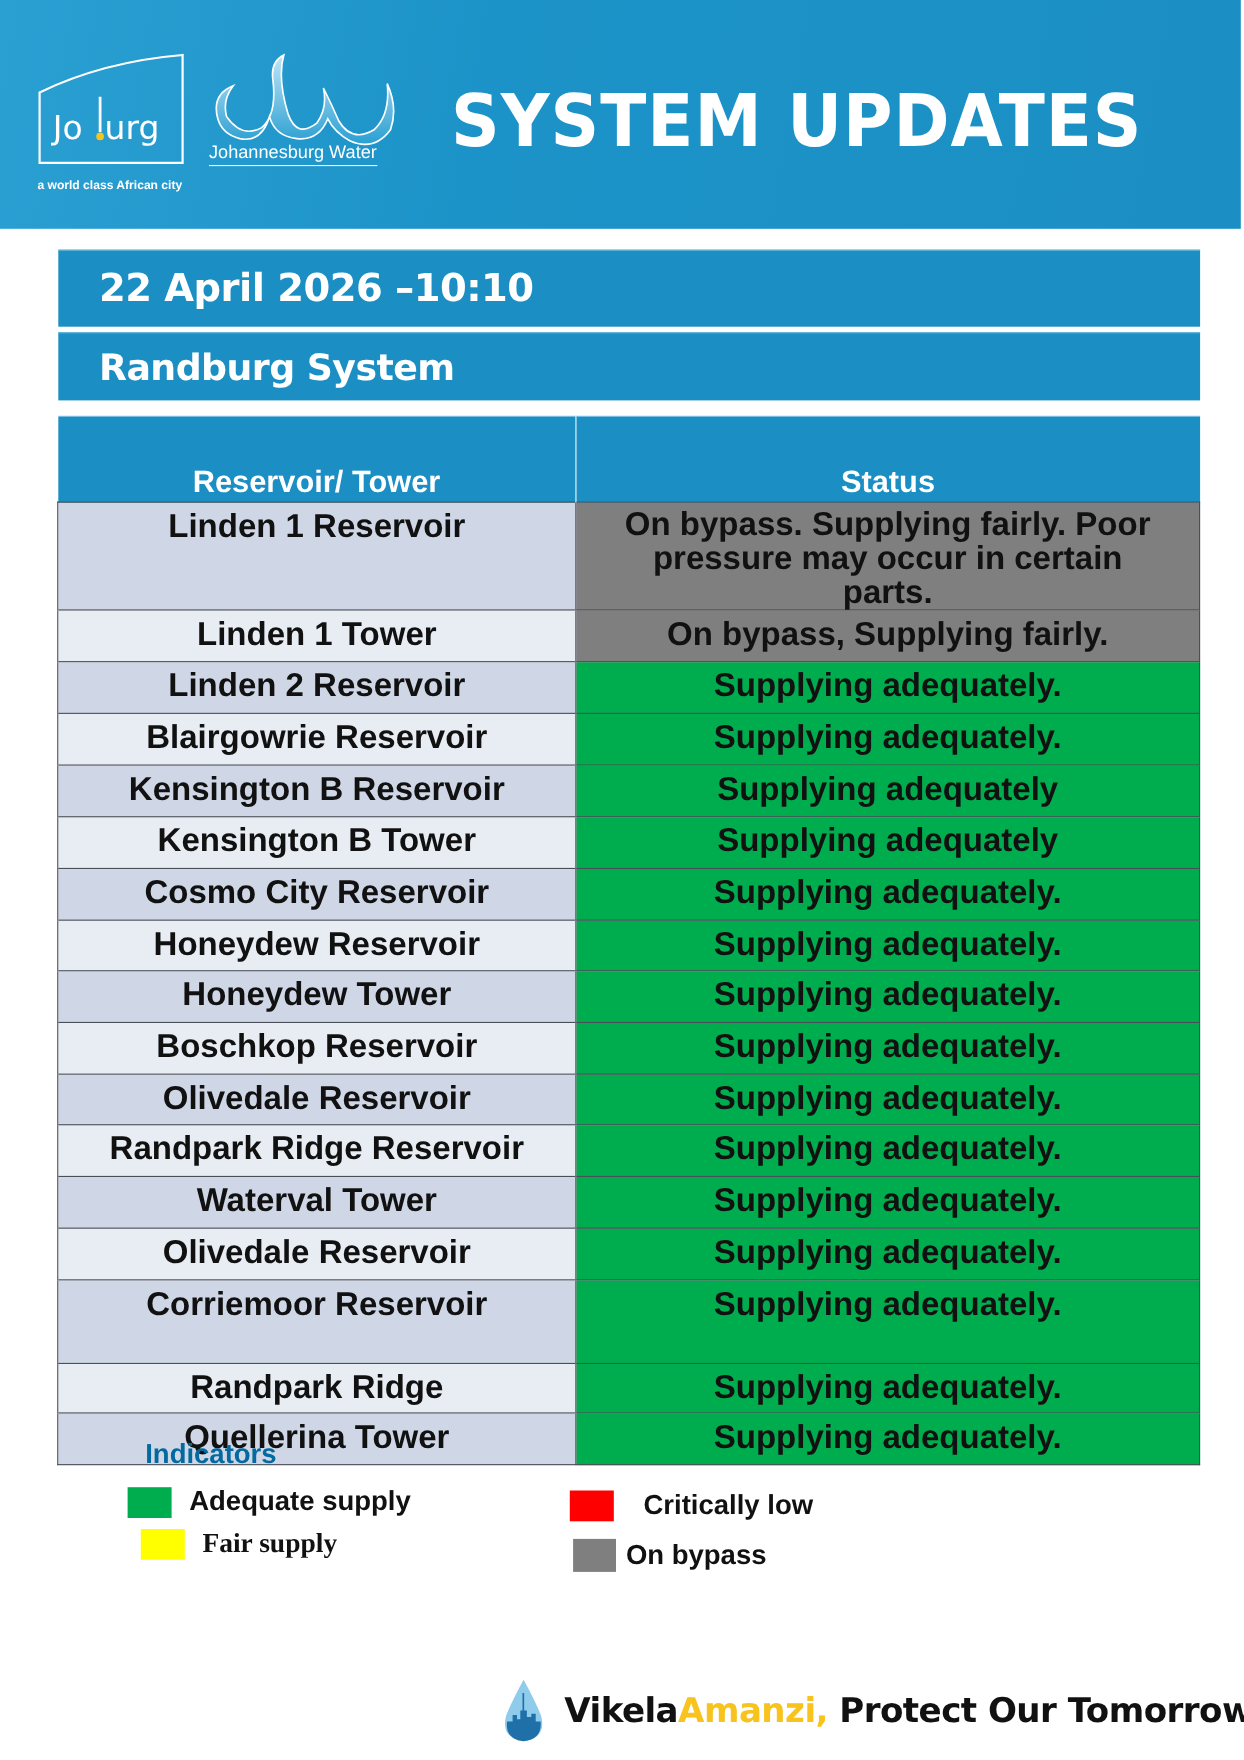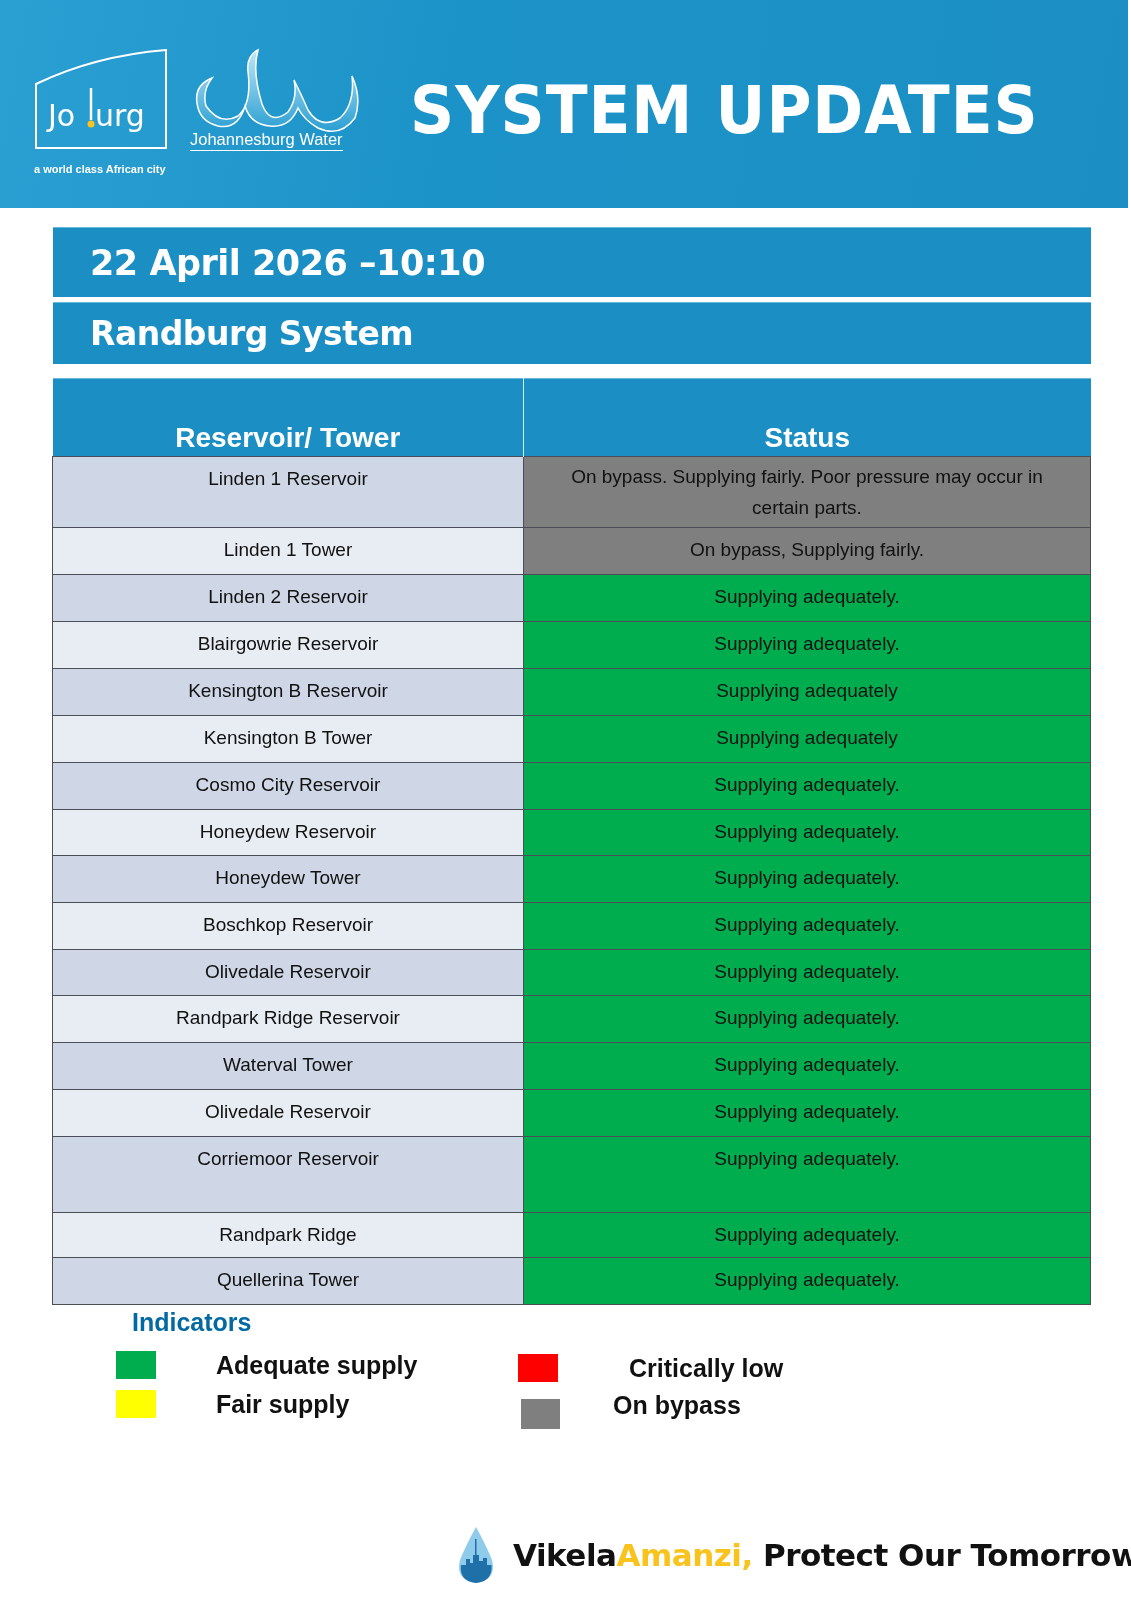--- a/index.html
+++ b/index.html
@@ -38,40 +38,40 @@
       position: absolute; left: 52px; top: 378px; width: 1039px;
       border-collapse: collapse; table-layout: fixed;
     }
     .table th {
       background: #1b8fc4; color: #ffffff; font-size: 28px; font-weight: bold;
       height: 78px; vertical-align: bottom; padding-bottom: 2px; text-align: center;
       border-top: 1px solid #68b8de;
     }
     .table th.col-name { width: 471px; border-right: 1px solid #d4ecf7; }
     .table td {
-      font-size: 19px; font-weight: normal; color: #111111; text-align: center;
+      font-size: 30px; font-weight: bold; color: #111111; text-align: center;
       vertical-align: top; padding-top: 6px; line-height: 32px;
       border-top: 1.5px solid #4a4f57;
     }
     .table td.name-cell { border-left: 1.5px solid #4a4f57; border-right: 1px solid #4a4f57; }
     .table td.status-cell { border-right: 1px solid #4a4f57; }
     .table tr:last-child td { border-bottom: 1.5px solid #4a4f57; }
     .row-odd td.name-cell { background: #cfd7e6; }
     .row-even td.name-cell { background: #e8edf4; }
     .status-adequate { background: #00ad4e; }
     .status-bypass { background: #7f7f7f; }
 
     .legend-title {
       position: absolute; left: 132px; top: 1308px; font-size: 25px; font-weight: bold; color: #0369a1;
     }
-    .legend-item { position: absolute; display: flex; align-items: flex-start; gap: 44px; }
+    .legend-item { position: absolute; display: flex; align-items: flex-end; }
     .legend-swatch { width: 40px; height: 28px; }
     .legend-label { font-size: 25px; font-weight: bold; color: #111; margin-left: 16px; white-space: nowrap; }
     .li-adequate { left: 116px; top: 1351px; }
-    .li-fair { left: 116px; top: 1390px; }
+    .li-fair { left: 128px; top: 1390px; font-family: Liberation Serif, serif; }
     .li-critical { left: 518px; top: 1354px; }
     .li-critical .legend-label { margin-left: 27px; }
     .li-bypass { left: 521px; top: 1391px; }
     .li-bypass .legend-swatch { width: 39px; height: 30px; margin-top: 8px; }
     .li-bypass .legend-label { margin-left: 9px; }
 
     .footer {
       position: absolute; left: 457px; top: 1525px; display: flex; align-items: center;
       font-family: "DejaVu Sans", sans-serif; font-weight: bold; font-size: 31px; white-space: nowrap;
     }

